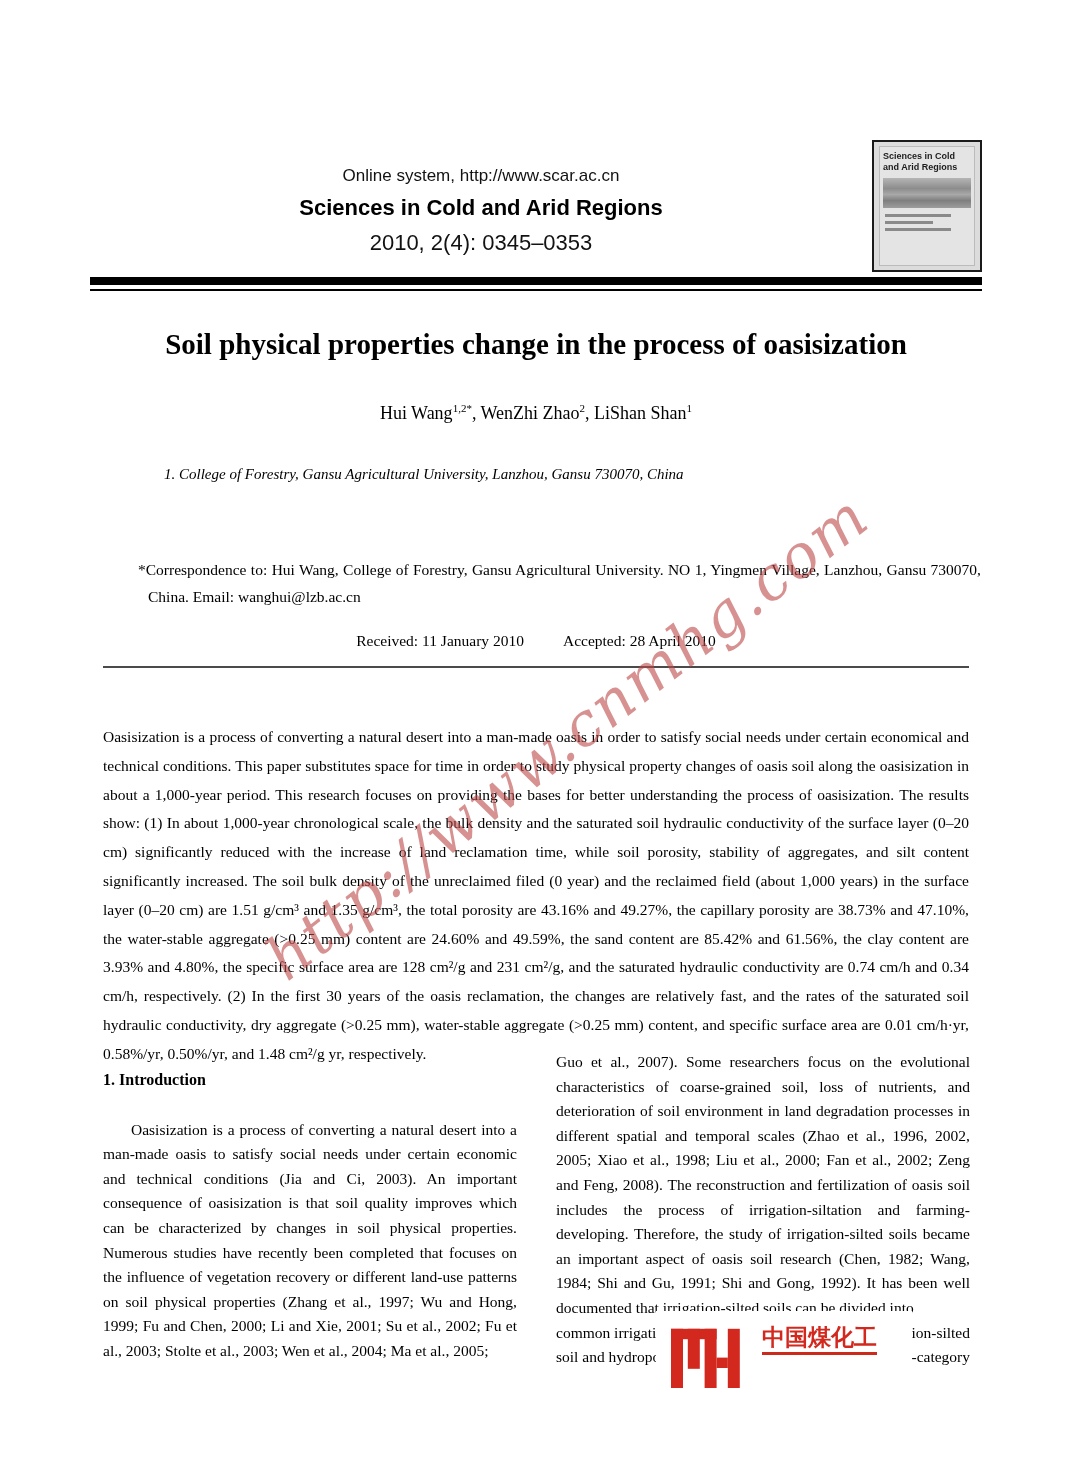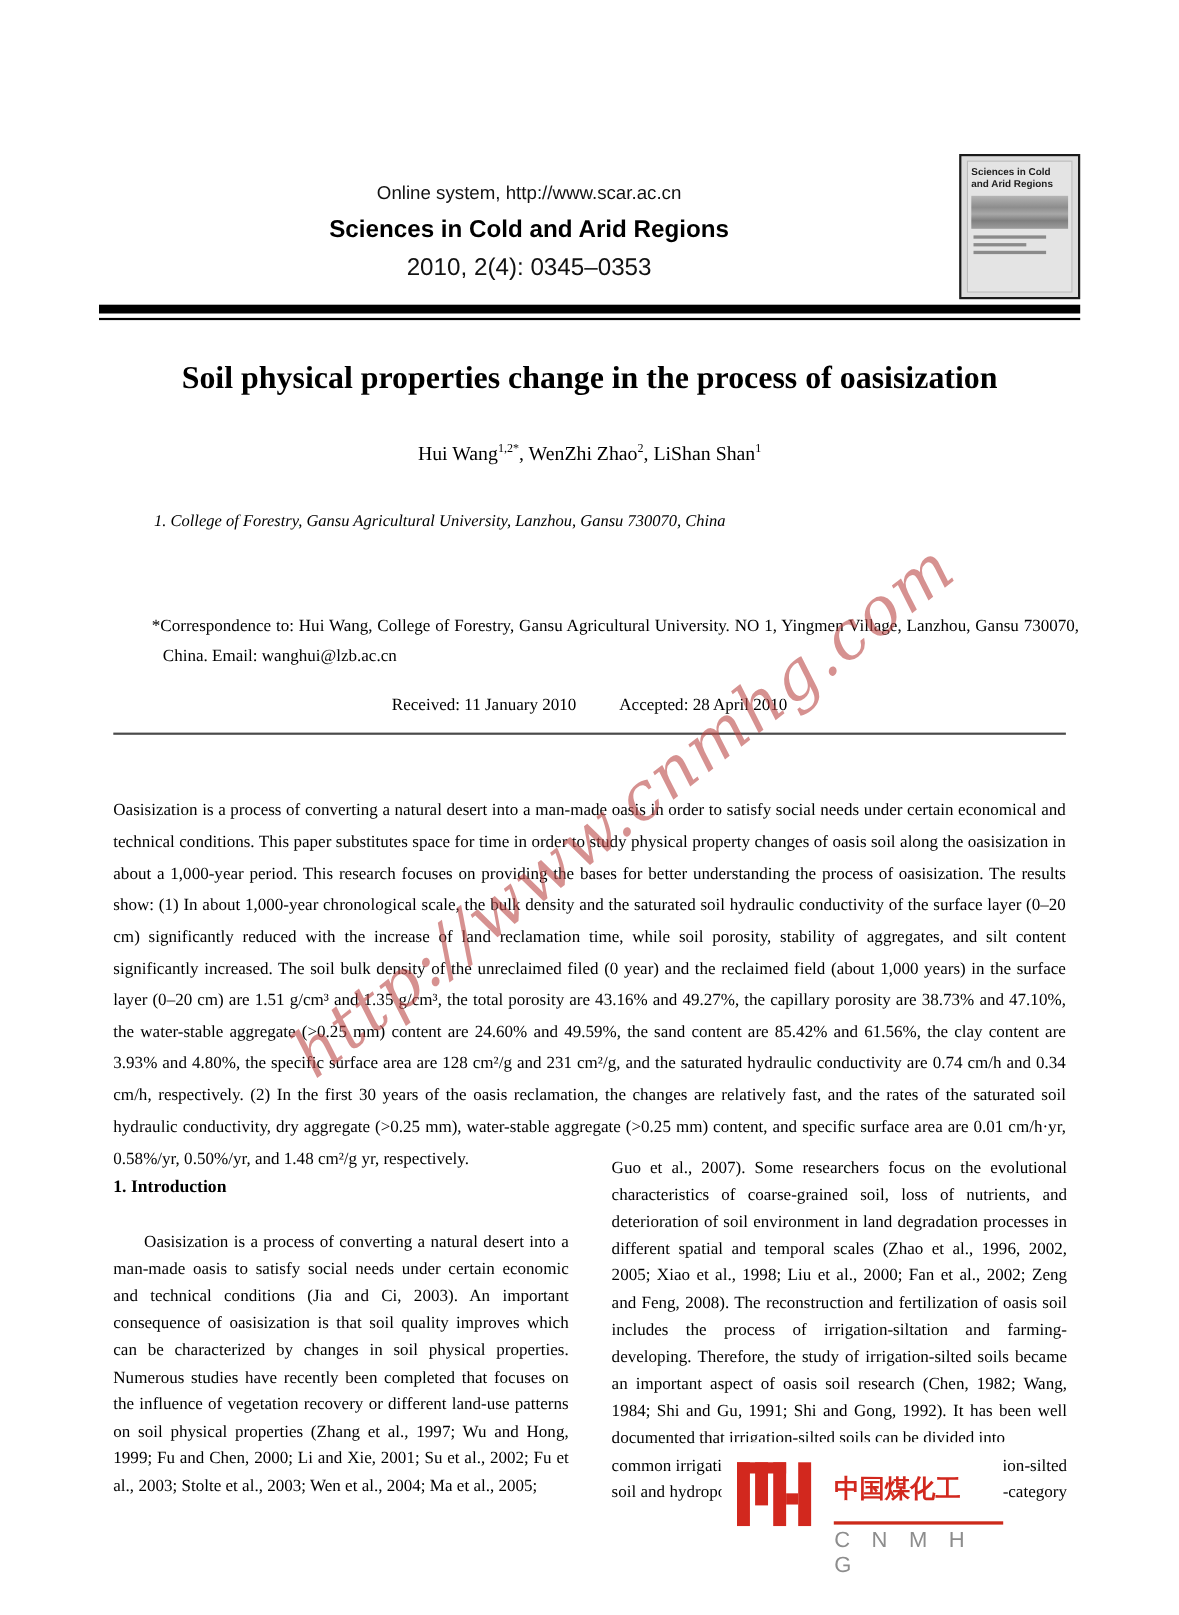--- a/index.html
+++ b/index.html
@@ -78,21 +78,21 @@
     position: absolute; left: 0; top: 402px; width: 100%;
     text-align: center; font-size: 18px; color: #000;
   }
   .authors sup { font-size: 11px; }
 
   
   .affiliations {
     position: absolute; left: 140px; top: 462px; width: 800px;
     font-style: italic; font-size: 15px; line-height: 25px; color: #000;
   }
-  .affiliation-item { padding-left: 15px; text-indent: -15px; }
+  .affiliation-item { padding-left: 15px; text-indent: -15px; margin-left: 24px; }
   .correspondence {
     position: absolute; left: 138px; top: 556px; width: 833px;
     font-size: 15.5px; line-height: 27px; text-align: justify;
     padding-left: 10px; text-indent: -10px; color: #000;
   }
   .dates {
     position: absolute; left: 0; top: 632px; width: 100%;
     text-align: center; font-size: 15.5px; color: #000;
   }
   .dates .received { margin-right: 36px; }
@@ -139,21 +139,21 @@
   
   .cnmhg {
     position: absolute; left: 656px; top: 1311px; width: 256px; height: 90px;
     background: #fff; z-index: 6;
     display: flex; align-items: flex-start;
   }
   .cnmhg-mark { margin: 13px 10px 0 14px; }
   .cnmhg-texts { padding-top: 14px; }
   .cnmhg-cn {
     color: #d2281e; font-size: 23px; font-weight: bold; line-height: 25px;
-    border-bottom: 3px solid #cc2a1a; padding-bottom: 17px; white-space: nowrap; margin-top: 16px;
+    border-bottom: 3px solid #cc2a1a; padding-bottom: 2px; white-space: nowrap;
   }
   .cnmhg-latin {
     font-family: "Liberation Sans", sans-serif;
     color: #8d8d8d; font-size: 20px; letter-spacing: 7px; margin-top: 3px;
   }
 </style>
 </head>
 <body>
 
 <div class="page">
@@ -223,17 +223,16 @@
     <svg class="cnmhg-mark" width="82" height="64" viewBox="0 0 100 80">
       <rect x="0" y="6" width="15" height="74" fill="#d2281e"></rect>
       <rect x="0" y="6" width="57" height="13" fill="#d2281e"></rect>
       <rect x="21" y="6" width="15" height="50" fill="#d2281e"></rect>
       <rect x="42" y="6" width="15" height="74" fill="#d2281e"></rect>
       <rect x="57" y="42" width="14" height="13" fill="#d2281e"></rect>
       <rect x="71" y="6" width="15" height="74" fill="#d2281e"></rect>
     </svg>
     <div class="cnmhg-texts">
       <div class="cnmhg-cn">中国煤化工</div>
-      <div class="cnmhg-latin">C N M H G</div>
     </div>
   </div>
 
 </div>
 
 </body></html>

